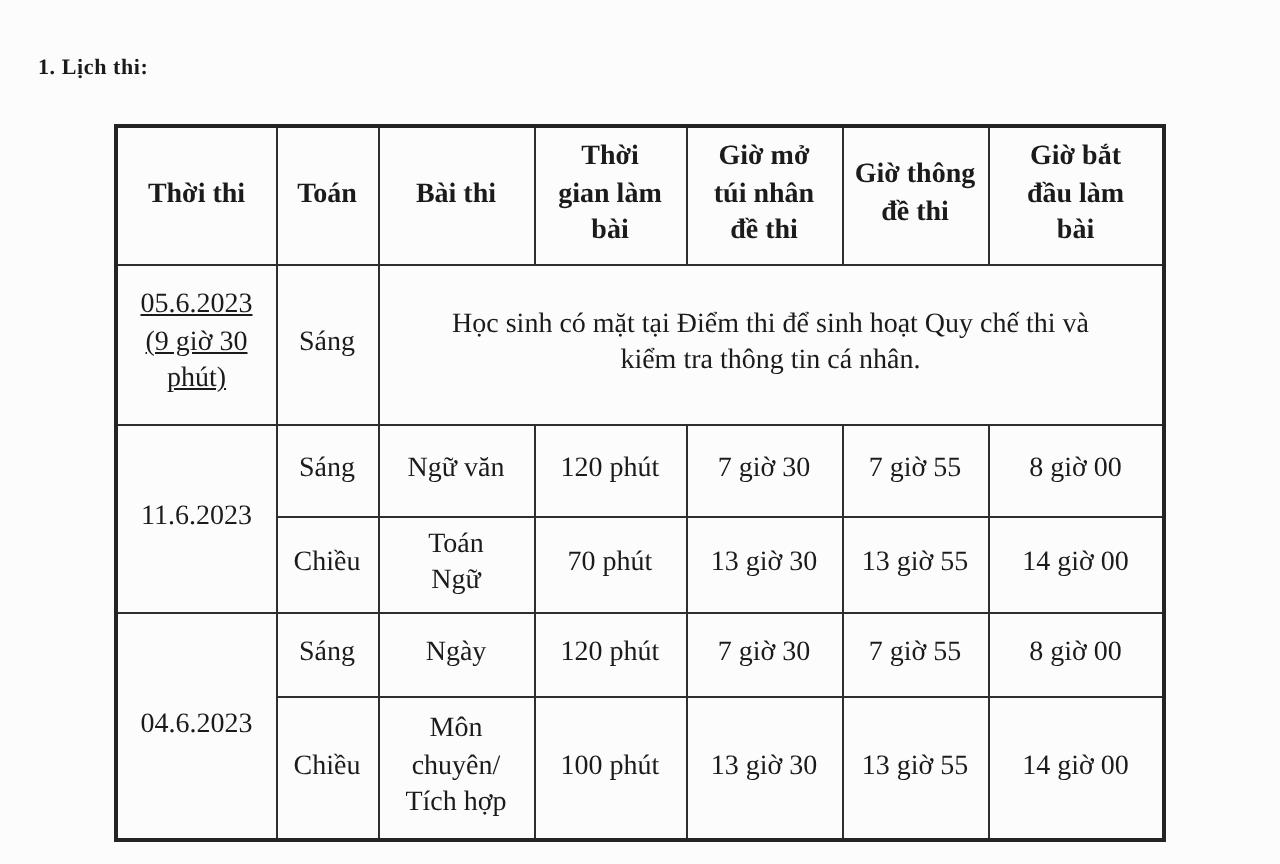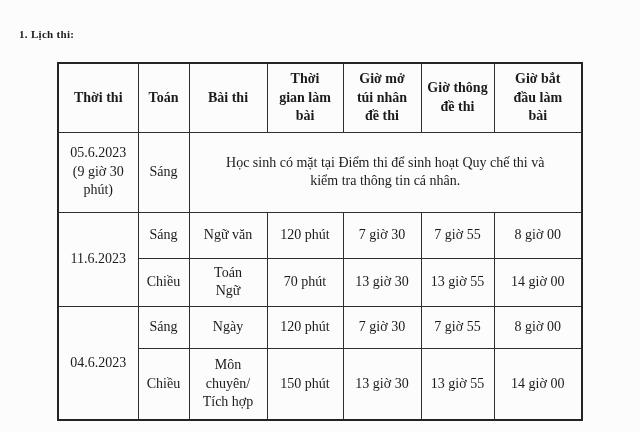--- a/index.html
+++ b/index.html
@@ -45,20 +45,21 @@
     overflow: hidden;
   }
   .schedule-table th {
     font-weight: bold;
   }
   .bold-date {
     font-weight: bold;
   }
   .date-multiline {
     line-height: 1.55;
+    text-decoration: underline;
   }
   .note-cell {
     padding: 2px 12px;
   }
   tr.r-header { height: 69px; }
   tr.r-day1   { height: 80px; }
   tr.r-d2m    { height: 46px; }
   tr.r-d2a    { height: 48px; }
   tr.r-d3m    { height: 42px; }
   tr.r-d3a    { height: 72px; }
@@ -134,19 +135,19 @@
     <td>7 giờ 30</td>
     <td>7 giờ 55</td>
     <td>8 giờ 00</td>
   </tr>
 
   <tr class="r-d3a">
     <td>Chiều</td>
     <td>Môn
 chuyên/
 Tích hợp</td>
-    <td>150 phút</td>
+    <td>100 phút</td>
     <td>13 giờ 30</td>
     <td>13 giờ 55</td>
     <td>14 giờ 00</td>
   </tr>
 </tbody>
   </table>
 
 </body></html>

